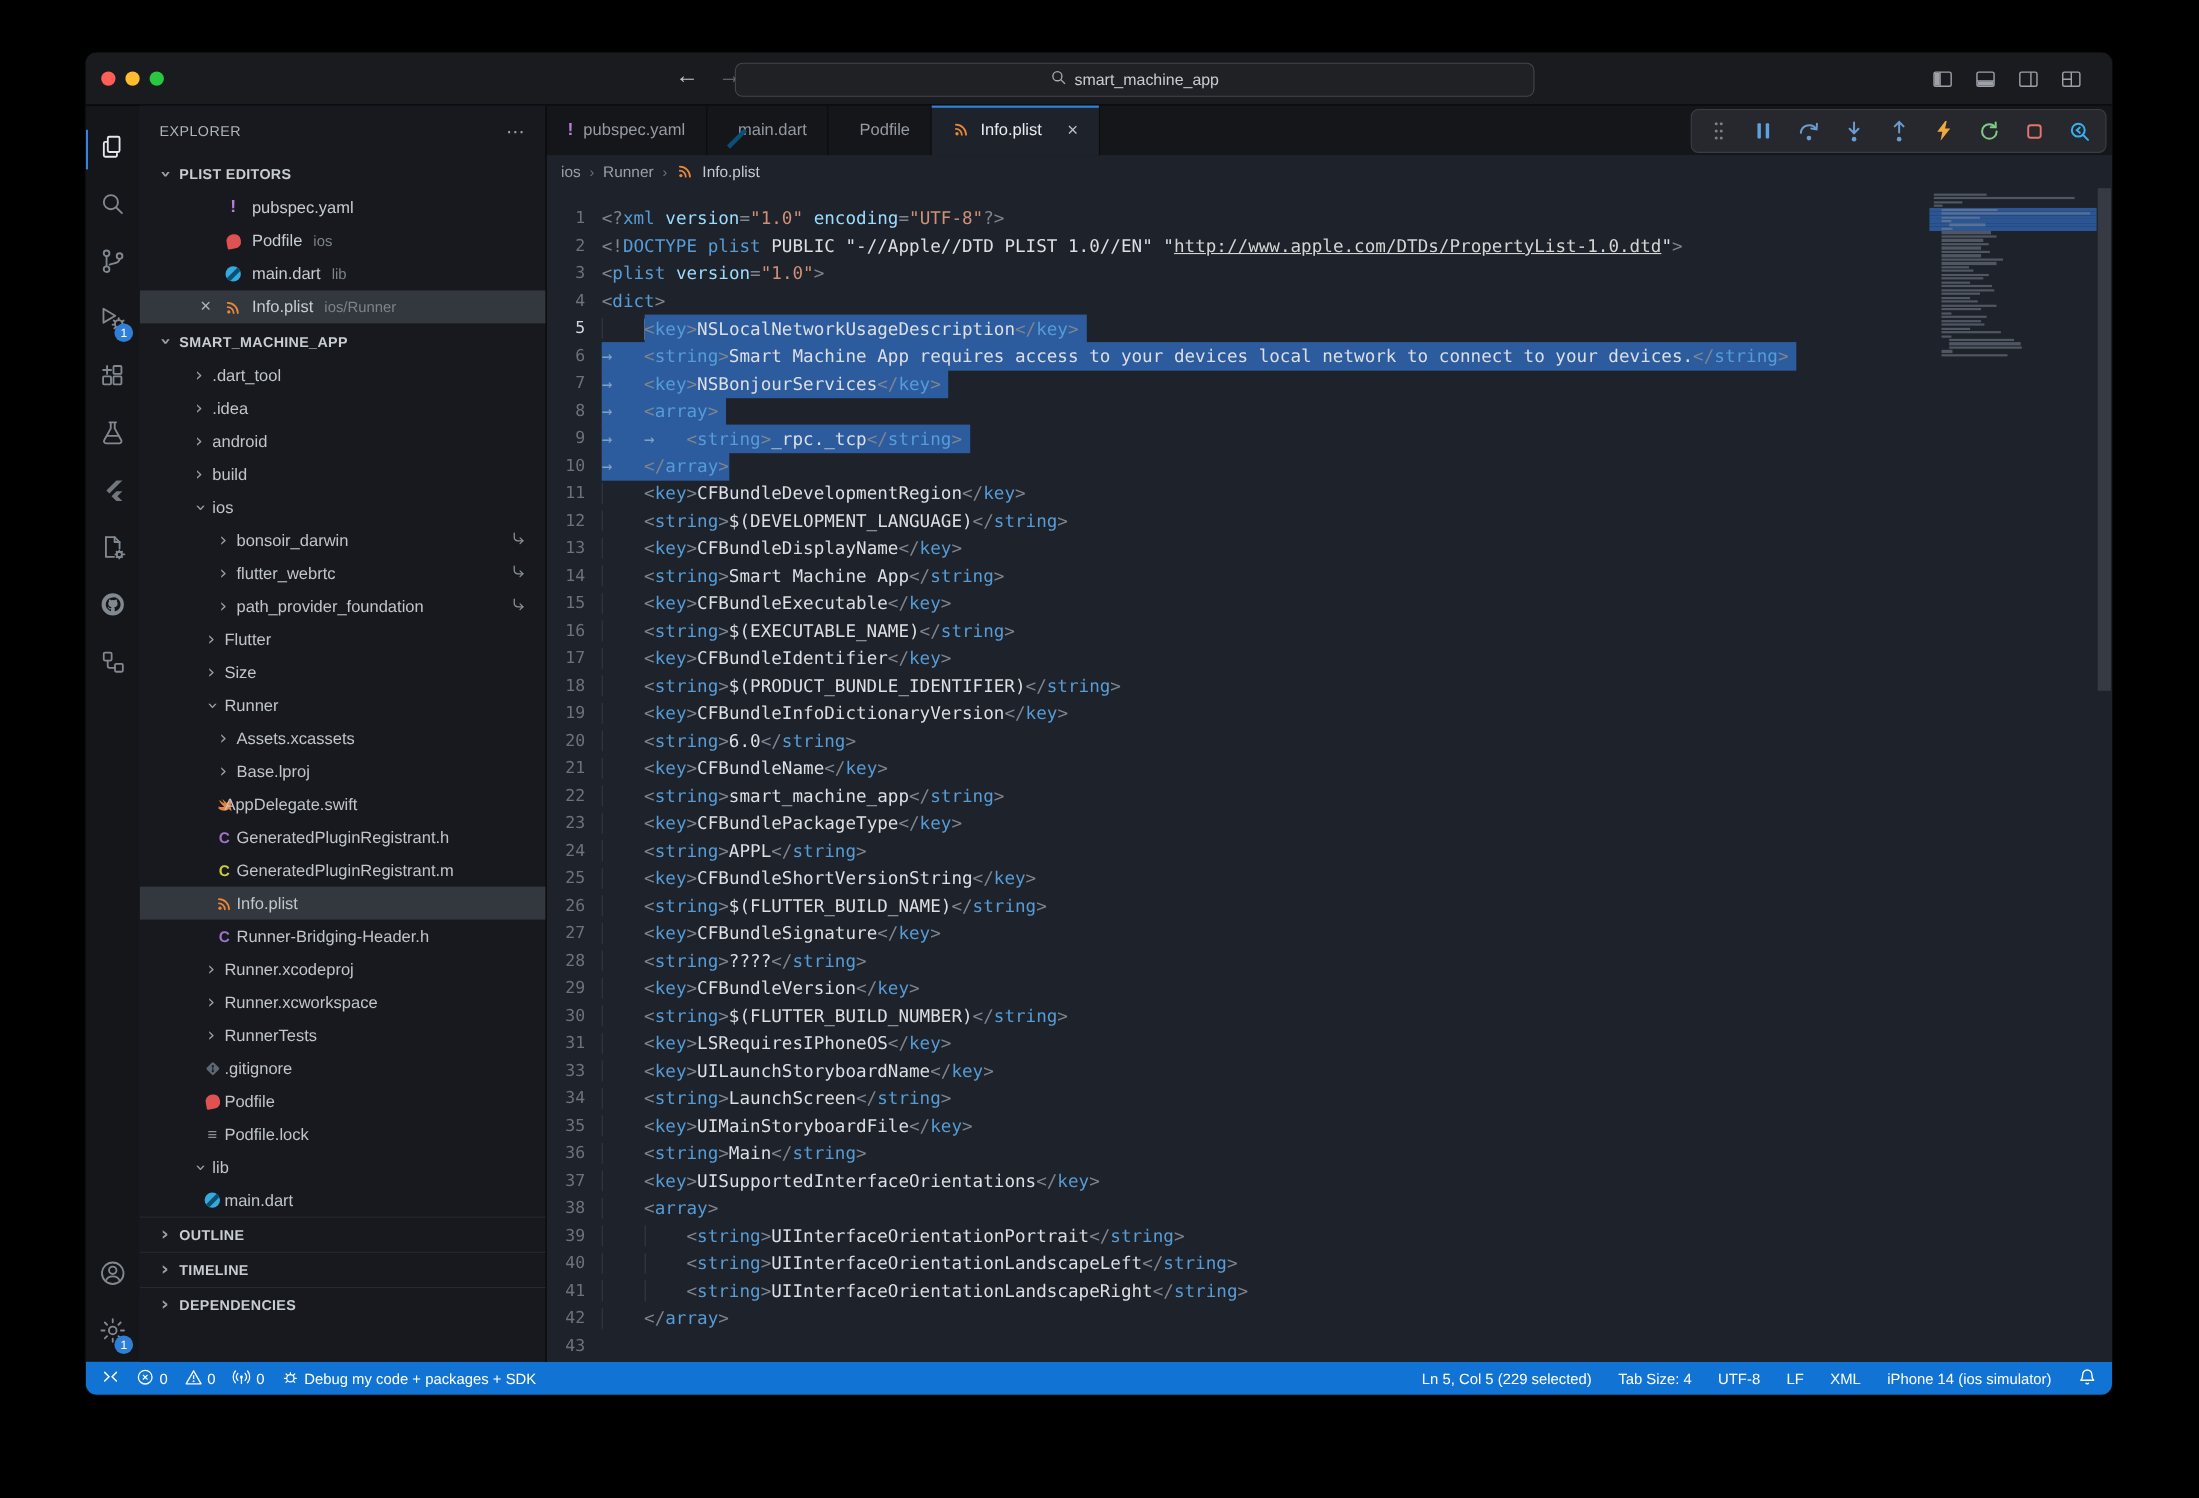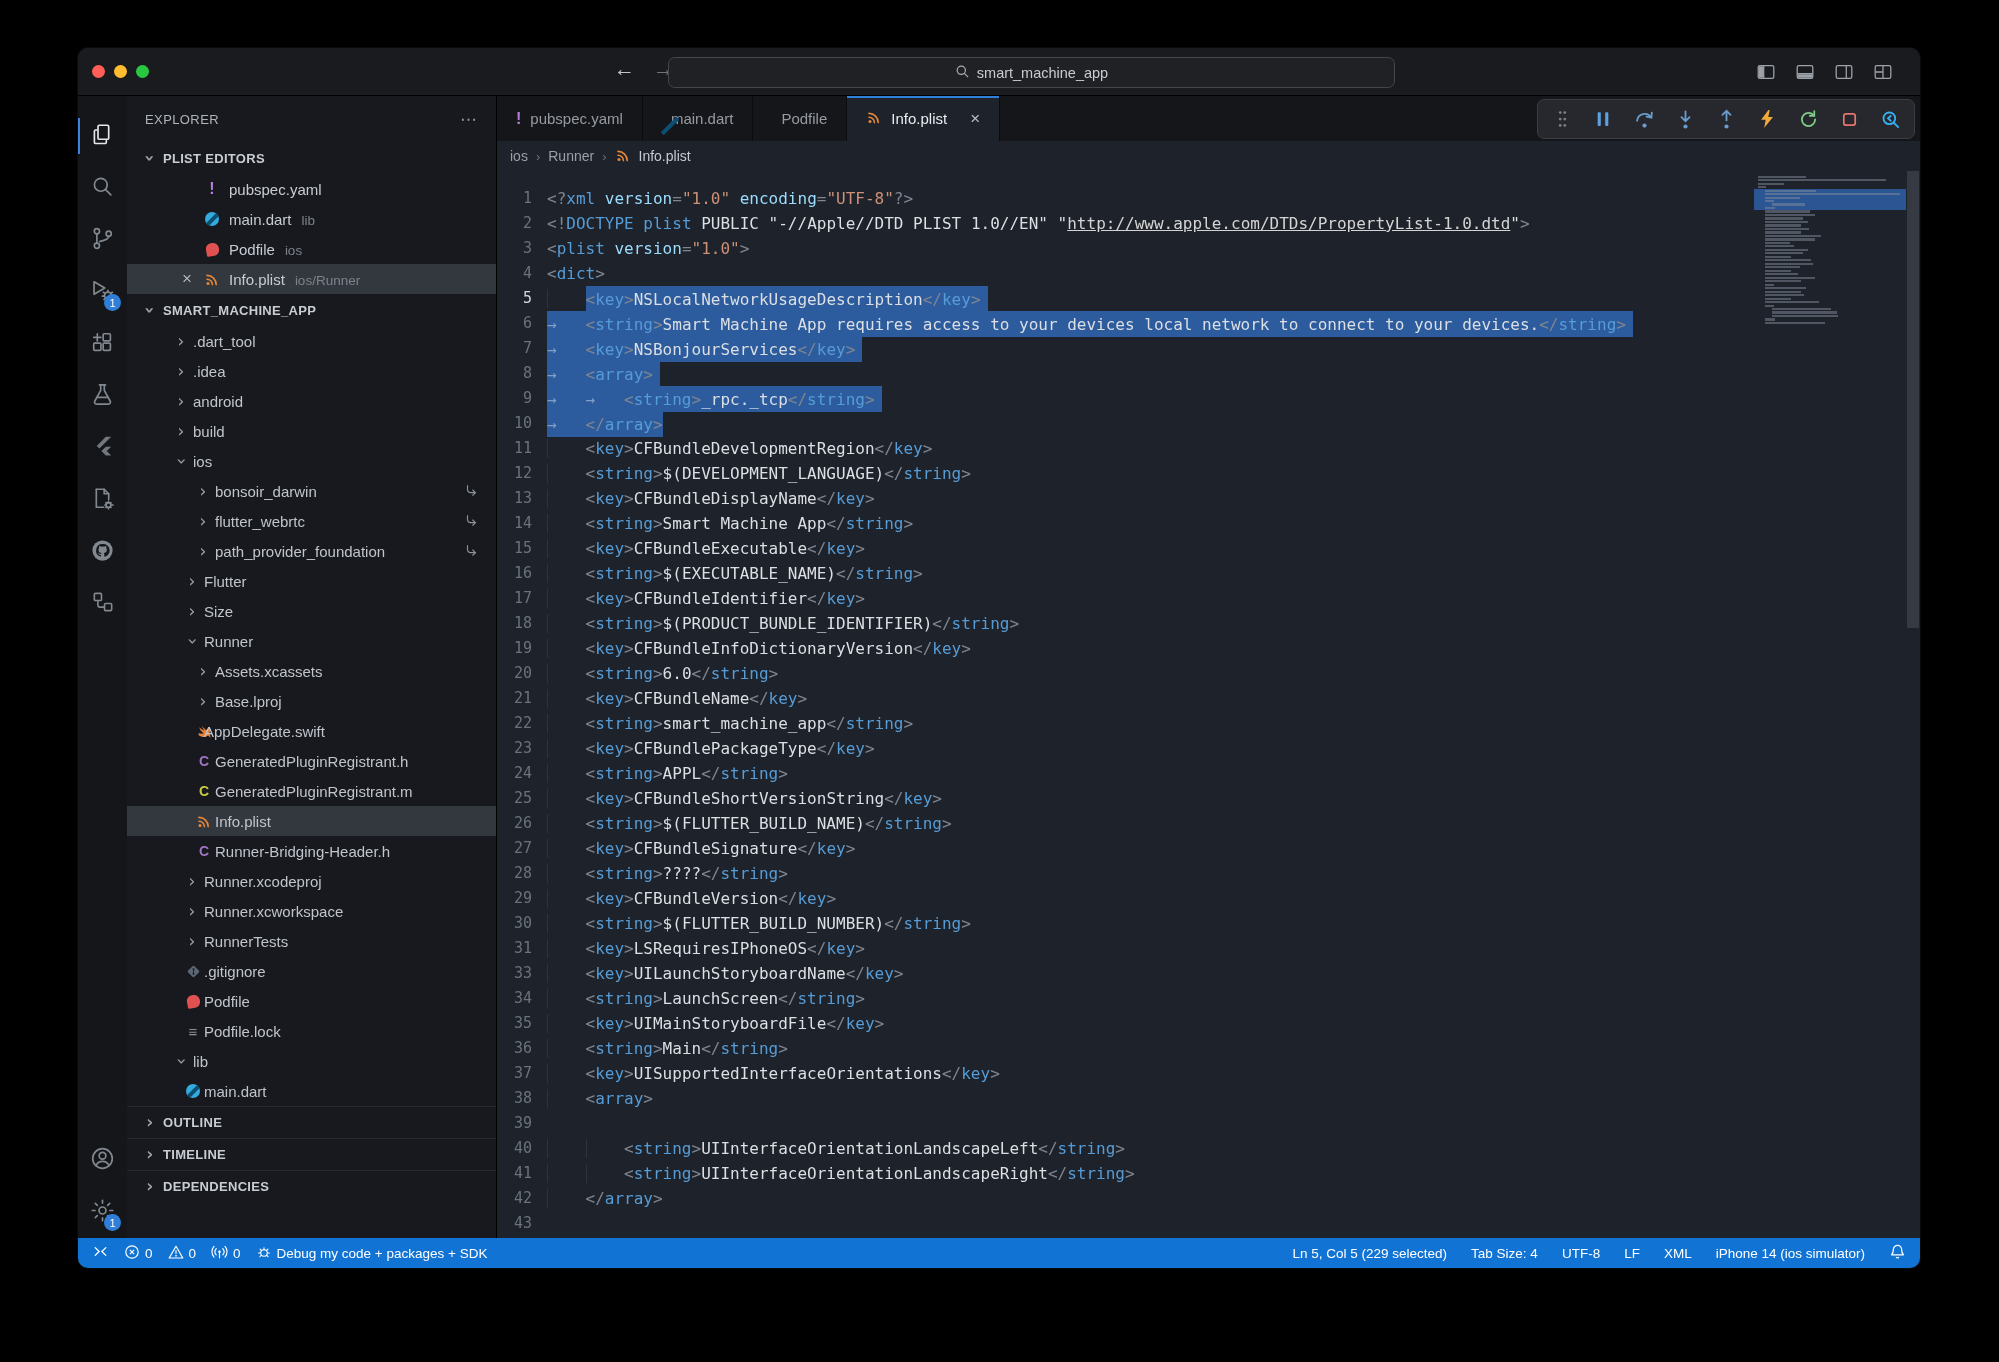--- a/index.html
+++ b/index.html
@@ -255,29 +255,29 @@
       </div>
       <div id="open-editors">
           <div class="row">
             <span class="oe-icon">
               <span class="g-pub">!</span>
             </span>
             <span class="oe-label">pubspec.yaml</span>
           </div>
           <div class="row">
             <span class="oe-icon">
+              <span class="pod-blob"></span>
+            </span>
+            <span class="oe-label">Podfile<span class="detail">ios</span></span>
+          </div>
+          <div class="row">
+            <span class="oe-icon">
               <span class="dart-ball"></span>
             </span>
             <span class="oe-label">main.dart<span class="detail">lib</span></span>
-          </div>
-          <div class="row">
-            <span class="oe-icon">
-              <span class="pod-blob"></span>
-            </span>
-            <span class="oe-label">Podfile<span class="detail">ios</span></span>
           </div>
           <div class="row selected">
             <span class="oe-close">×</span>
             <span class="oe-icon">
               <svg width="16" height="16" viewBox="0 0 16 16">
                 <g stroke="#e8883a" stroke-width="1.6" fill="none" stroke-linecap="round">
                   <path d="M3 8.2A5.4 5.4 0 0 1 8.4 13.6"></path>
                   <path d="M3 4.4A9.2 9.2 0 0 1 12.2 13.6"></path>
                 </g>
                 <circle cx="4" cy="12.6" r="1.5" fill="#e8883a"></circle>
@@ -629,21 +629,21 @@
             <div class="code-line"><div class="gutter">28</div><span class="content"><span class="ind">    </span><span class="tk-p">&lt;</span><span class="tk-t">string</span><span class="tk-p">&gt;</span><span class="tk-x">????</span><span class="tk-p">&lt;/</span><span class="tk-t">string</span><span class="tk-p">&gt;</span></span></div>
             <div class="code-line"><div class="gutter">29</div><span class="content"><span class="ind">    </span><span class="tk-p">&lt;</span><span class="tk-t">key</span><span class="tk-p">&gt;</span><span class="tk-x">CFBundleVersion</span><span class="tk-p">&lt;/</span><span class="tk-t">key</span><span class="tk-p">&gt;</span></span></div>
             <div class="code-line"><div class="gutter">30</div><span class="content"><span class="ind">    </span><span class="tk-p">&lt;</span><span class="tk-t">string</span><span class="tk-p">&gt;</span><span class="tk-x">$(FLUTTER_BUILD_NUMBER)</span><span class="tk-p">&lt;/</span><span class="tk-t">string</span><span class="tk-p">&gt;</span></span></div>
             <div class="code-line"><div class="gutter">31</div><span class="content"><span class="ind">    </span><span class="tk-p">&lt;</span><span class="tk-t">key</span><span class="tk-p">&gt;</span><span class="tk-x">LSRequiresIPhoneOS</span><span class="tk-p">&lt;/</span><span class="tk-t">key</span><span class="tk-p">&gt;</span></span></div>
             <div class="code-line"><div class="gutter">33</div><span class="content"><span class="ind">    </span><span class="tk-p">&lt;</span><span class="tk-t">key</span><span class="tk-p">&gt;</span><span class="tk-x">UILaunchStoryboardName</span><span class="tk-p">&lt;/</span><span class="tk-t">key</span><span class="tk-p">&gt;</span></span></div>
             <div class="code-line"><div class="gutter">34</div><span class="content"><span class="ind">    </span><span class="tk-p">&lt;</span><span class="tk-t">string</span><span class="tk-p">&gt;</span><span class="tk-x">LaunchScreen</span><span class="tk-p">&lt;/</span><span class="tk-t">string</span><span class="tk-p">&gt;</span></span></div>
             <div class="code-line"><div class="gutter">35</div><span class="content"><span class="ind">    </span><span class="tk-p">&lt;</span><span class="tk-t">key</span><span class="tk-p">&gt;</span><span class="tk-x">UIMainStoryboardFile</span><span class="tk-p">&lt;/</span><span class="tk-t">key</span><span class="tk-p">&gt;</span></span></div>
             <div class="code-line"><div class="gutter">36</div><span class="content"><span class="ind">    </span><span class="tk-p">&lt;</span><span class="tk-t">string</span><span class="tk-p">&gt;</span><span class="tk-x">Main</span><span class="tk-p">&lt;/</span><span class="tk-t">string</span><span class="tk-p">&gt;</span></span></div>
             <div class="code-line"><div class="gutter">37</div><span class="content"><span class="ind">    </span><span class="tk-p">&lt;</span><span class="tk-t">key</span><span class="tk-p">&gt;</span><span class="tk-x">UISupportedInterfaceOrientations</span><span class="tk-p">&lt;/</span><span class="tk-t">key</span><span class="tk-p">&gt;</span></span></div>
             <div class="code-line"><div class="gutter">38</div><span class="content"><span class="ind">    </span><span class="tk-p">&lt;</span><span class="tk-t">array</span><span class="tk-p">&gt;</span></span></div>
-            <div class="code-line"><div class="gutter">39</div></div>
+            <div class="code-line"><div class="gutter">39</div><span class="content"><span class="ind">    </span><span class="ind">    </span><span class="tk-p">&lt;</span><span class="tk-t">string</span><span class="tk-p">&gt;</span><span class="tk-x">UIInterfaceOrientationPortrait</span><span class="tk-p">&lt;/</span><span class="tk-t">string</span><span class="tk-p">&gt;</span></span></div>
             <div class="code-line"><div class="gutter">40</div><span class="content"><span class="ind">    </span><span class="ind">    </span><span class="tk-p">&lt;</span><span class="tk-t">string</span><span class="tk-p">&gt;</span><span class="tk-x">UIInterfaceOrientationLandscapeLeft</span><span class="tk-p">&lt;/</span><span class="tk-t">string</span><span class="tk-p">&gt;</span></span></div>
             <div class="code-line"><div class="gutter">41</div><span class="content"><span class="ind">    </span><span class="ind">    </span><span class="tk-p">&lt;</span><span class="tk-t">string</span><span class="tk-p">&gt;</span><span class="tk-x">UIInterfaceOrientationLandscapeRight</span><span class="tk-p">&lt;/</span><span class="tk-t">string</span><span class="tk-p">&gt;</span></span></div>
             <div class="code-line"><div class="gutter">42</div><span class="content"><span class="ind">    </span><span class="tk-p">&lt;/</span><span class="tk-t">array</span><span class="tk-p">&gt;</span></span></div>
             <div class="code-line"><div class="gutter">43</div><span class="content"></span></div>
           </div>
         <div class="minimap" id="minimap">
             <div class="mm-row">
               <div class="mm-bar" style="left: 4px; width: 47.5px;"></div>
             </div>
             <div class="mm-row">

